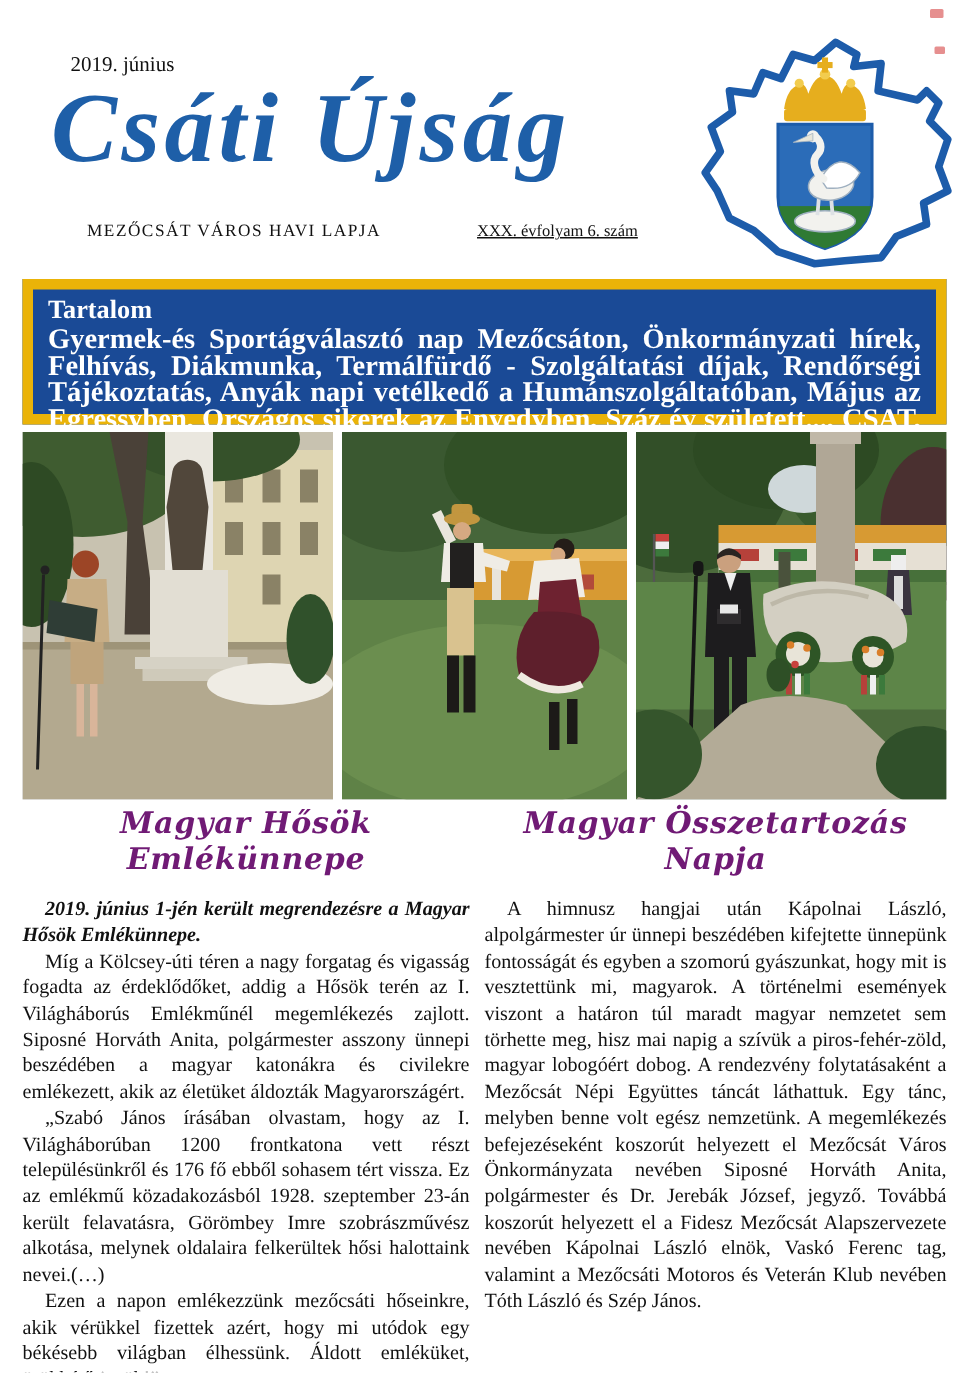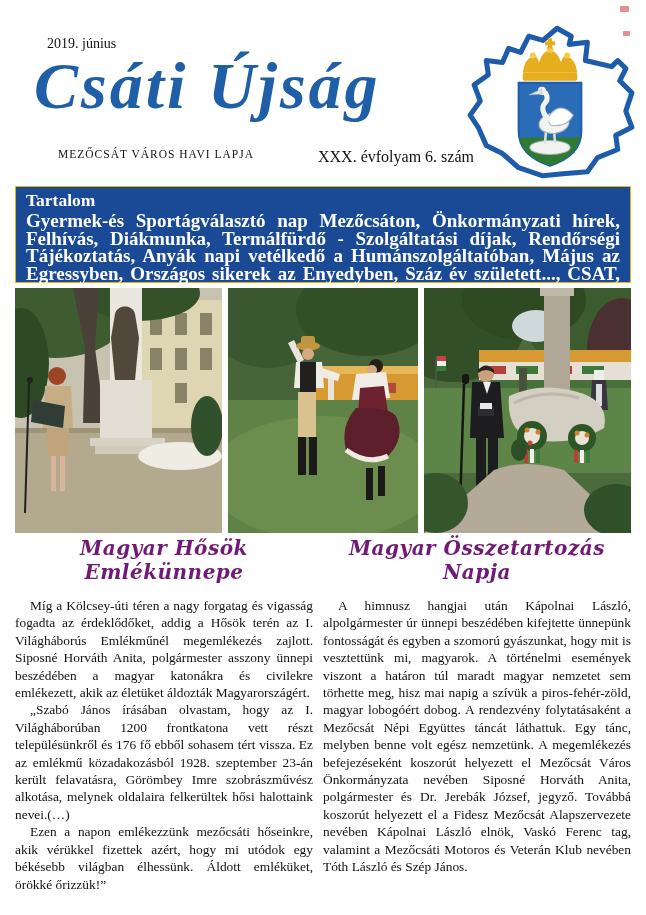--- a/index.html
+++ b/index.html
@@ -9,31 +9,31 @@
   }
   
   .issue-date { position:absolute; left:19px; top:36px; font-size:14px;margin-left:28px; }
   .paper-title {
     position:absolute; left:34px; top:48px; width:430px;
     font-size:66px; font-weight:bold; font-style:italic;
     letter-spacing:3px; color:#1e5fa8; white-space:nowrap;
     font-family:Liberation Serif, serif;
   }
   .paper-subtitle { position:absolute; left:58px; top:148px; font-size:11.5px; letter-spacing:1px; }
-  .paper-issue { position:absolute; left:318px; top:148px; font-size:16px; }
+  .paper-issue { position:absolute; left:318px; top:148px; font-size:11px;text-decoration:underline; }
   .crest { position:absolute; left:458px; top:22px; width:184px; height:158px; }
   .crest svg { display:block; width:100%; height:100%; }
   .edge-mark { position:absolute; background:#d23333; opacity:.55; border-radius:1px; }
   .edge-mark.m1 { left:620px; top:6px; width:9px; height:6px; }
   .edge-mark.m2 { left:623px; top:31px; width:7px; height:5px; }
 
   
   .toc {
     position:absolute; left:15px; top:186px; width:616px; height:97px;
-    box-sizing:border-box; background:#1a4a96; border:1px solid #eab308;
+    box-sizing:border-box; background:#1a4a96; border:7px solid #eab308;
     padding:2px 10px 4px 10px; color:#ffffff;
   }
   .toc-heading { font-size:17.5px; font-weight:bold; line-height:23px; }
   .toc-items { font-size:19px; font-weight:bold; line-height:17.6px; text-align:justify; }
 
   
   .photo { position:absolute; top:288px; height:245px; overflow:hidden; background:#cccccc; }
   .photo svg { display:block; width:100%; height:100%; }
   .photo.p1 { left:15px;  width:207px; }
   .photo.p2 { left:228px; width:190px; }
@@ -222,20 +222,21 @@
       <path d="M36 218 L20 232 M36 218 L50 232 M36 218 L36 234" stroke="#161616" stroke-width="2.5" fill="none"></path>
       <path d="M0 245 L70 182 Q100 170 140 182 L207 245 Z" fill="#b3ab97"></path>
       <ellipse cx="12" cy="215" rx="32" ry="30" fill="#35552c"></ellipse>
       <ellipse cx="192" cy="222" rx="32" ry="26" fill="#30502a"></ellipse>
       <ellipse cx="95" cy="162" rx="8" ry="11" fill="#2e4f26"></ellipse>
     </svg>
   </div>
 
   <div class="col col-left">
     <h2 class="headline">Magyar Hősök Emlékünnepe</h2>
+    <p class="lead">2019. június 1-jén került megrendezésre a Magyar Hősök Emlékünnepe.</p>
     <p>Míg a Kölcsey-úti téren a nagy forgatag és vigasság fogadta az érdeklődőket, addig a Hősök terén az I. Világháborús Emlékműnél megemlékezés zajlott. Siposné Horváth Anita, polgármester asszony ünnepi beszédében a magyar katonákra és civilekre emlékezett, akik az életüket áldozták Magyarországért.</p>
     <p>„Szabó János írásában olvastam, hogy az I. Világháborúban 1200 frontkatona vett részt településünkről és 176 fő ebből sohasem tért vissza. Ez az emlékmű közadakozásból 1928. szeptember 23-án került felavatásra, Görömbey Imre szobrászművész alkotása, melynek oldalaira felkerültek hősi halottaink nevei.(…)</p>
     <p>Ezen a napon emlékezzünk mezőcsáti hőseinkre, akik vérükkel fizettek azért, hogy mi utódok egy békésebb világban élhessünk. Áldott emléküket, örökké őrizzük!”</p>
 
   </div>
 
   <div class="col col-right">
     <h2 class="headline">Magyar Összetartozás Napja</h2>
     <p>A himnusz hangjai után Kápolnai László, alpolgármester úr ünnepi beszédében kifejtette ünnepünk fontosságát és egyben a szomorú gyászunkat, hogy mit is vesztettünk mi, magyarok. A történelmi események viszont a határon túl maradt magyar nemzetet sem törhette meg, hisz mai napig a szívük a piros-fehér-zöld, magyar lobogóért dobog. A rendezvény folytatásaként a Mezőcsát Népi Együttes táncát láthattuk. Egy tánc, melyben benne volt egész nemzetünk. A megemlékezés befejezéseként koszorút helyezett el Mezőcsát Város Önkormányzata nevében Siposné Horváth Anita, polgármester és Dr. Jerebák József, jegyző. Továbbá koszorút helyezett el a Fidesz Mezőcsát Alapszervezete nevében Kápolnai László elnök, Vaskó Ferenc tag, valamint a Mezőcsáti Motoros és Veterán Klub nevében Tóth László és Szép János.</p>
 

